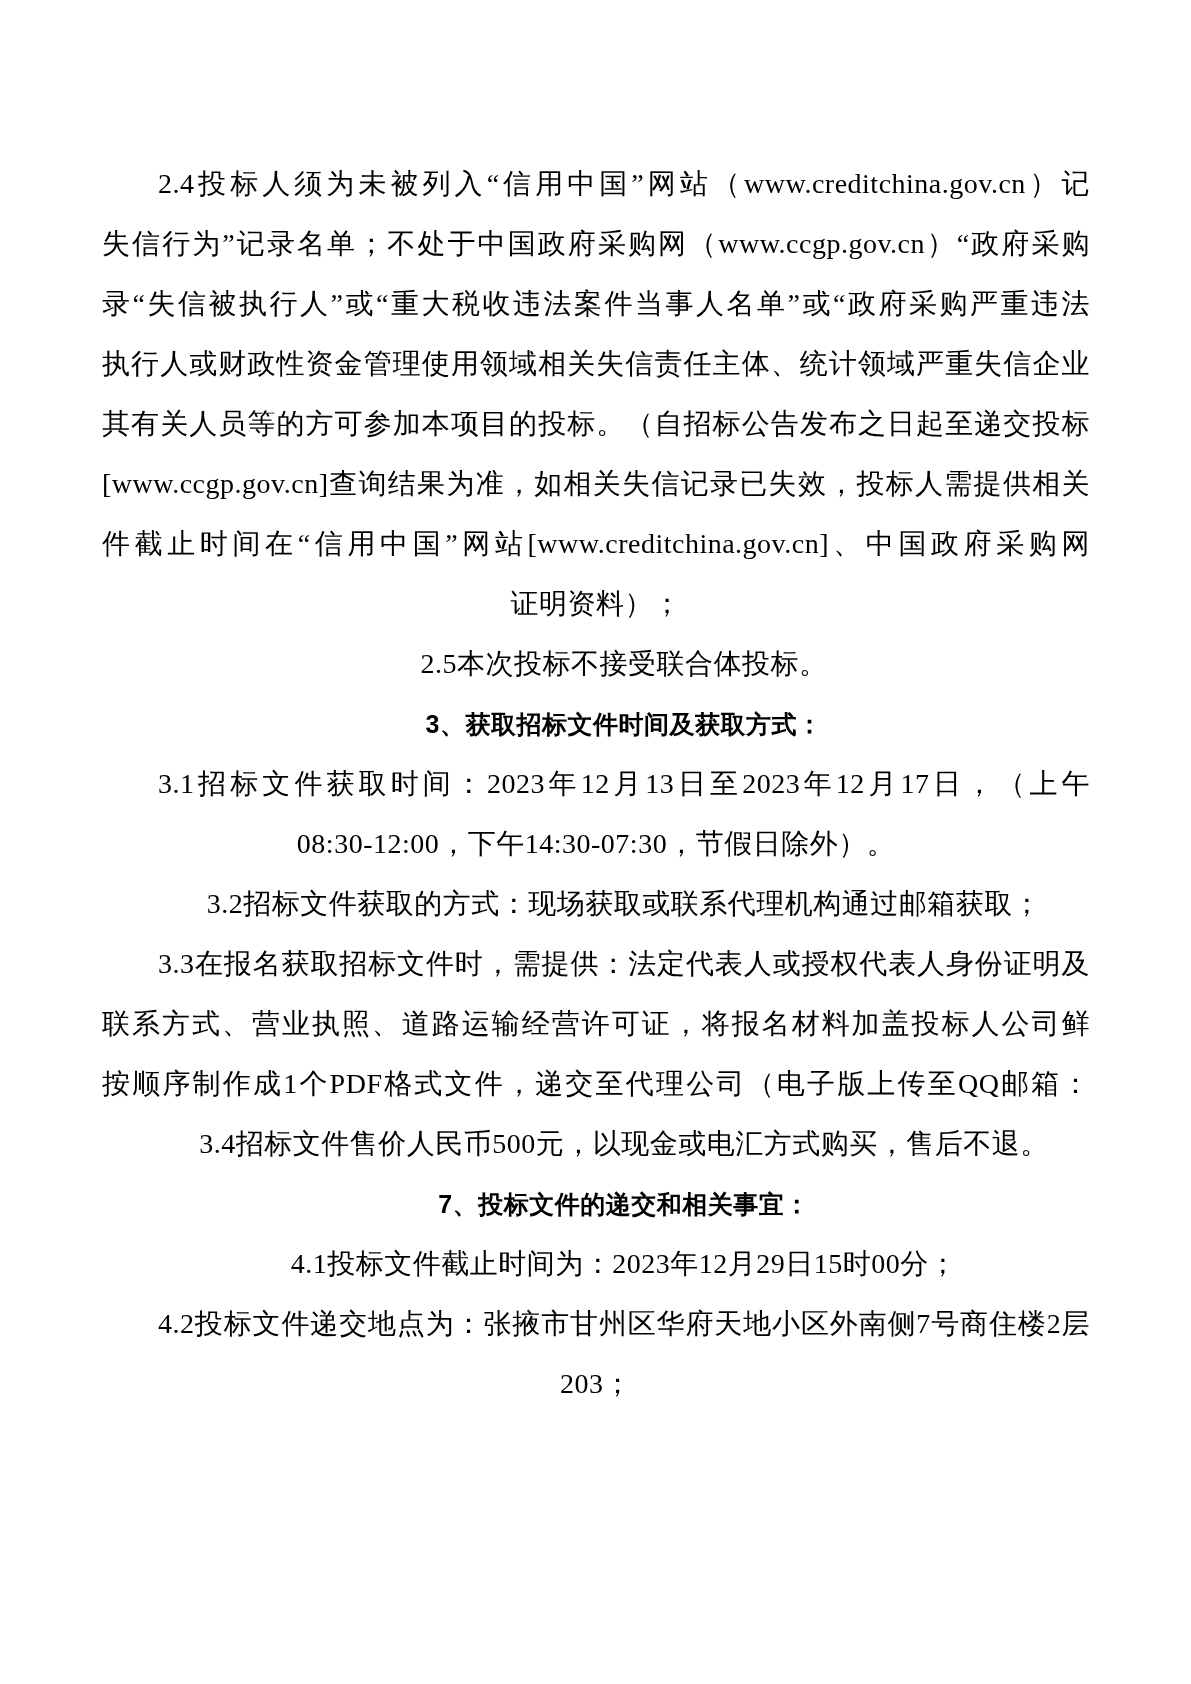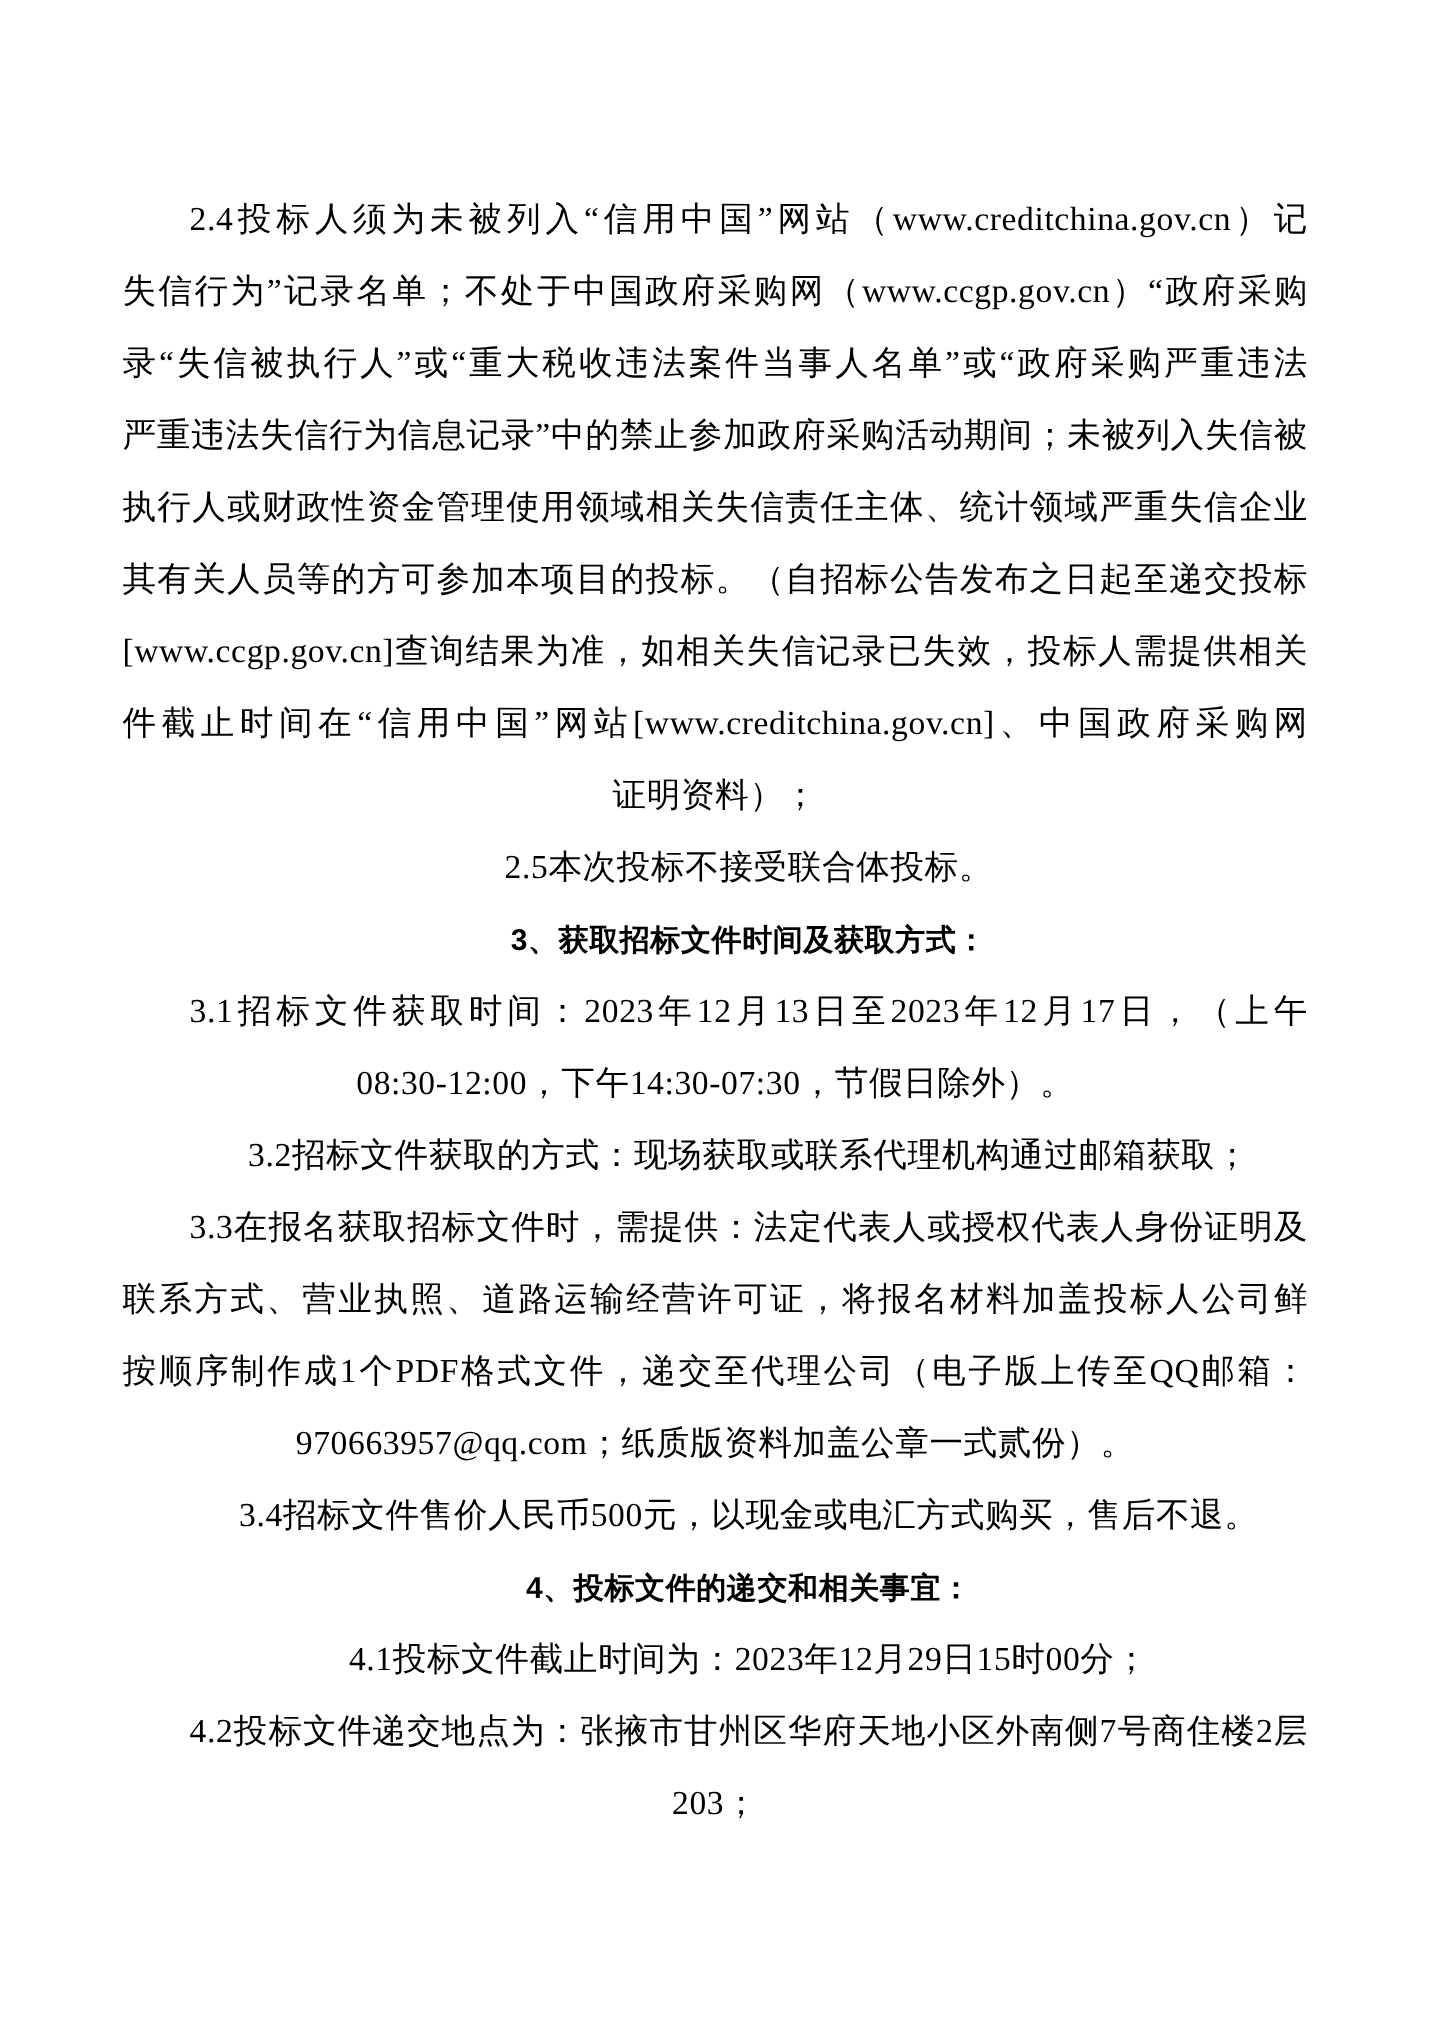--- a/index.html
+++ b/index.html
@@ -50,21 +50,20 @@
 </style>
 </head>
 <body>
 
 <div class="page">
   <div class="content" id="doc-content">
       <div class="para body">
         <div class="line first justify">2.4投标人须为未被列入“信用中国”网站（www.creditchina.gov.cn）记</div>
         <div class="line justify">失信行为”记录名单；不处于中国政府采购网（www.ccgp.gov.cn）“政府采购</div>
         <div class="line justify">录“失信被执行人”或“重大税收违法案件当事人名单”或“政府采购严重违法</div>
-        <div class="line justify">严重违法失信行为信息记录”中的禁止参加政府采购活动期间；未被列入失信被</div>
         <div class="line justify">执行人或财政性资金管理使用领域相关失信责任主体、统计领域严重失信企业及</div>
         <div class="line justify">其有关人员等的方可参加本项目的投标。（自招标公告发布之日起至递交投标文</div>
         <div class="line justify">[www.ccgp.gov.cn]查询结果为准，如相关失信记录已失效，投标人需提供相关</div>
         <div class="line justify">件截止时间在“信用中国”网站[www.creditchina.gov.cn]、中国政府采购网</div>
         <div class="line">证明资料）；</div>
       </div>
       <div class="para body">
         <div class="line first">2.5本次投标不接受联合体投标。</div>
       </div>
       <div class="para heading">
@@ -74,27 +73,26 @@
         <div class="line first justify">3.1招标文件获取时间：2023年12月13日至2023年12月17日，（上午</div>
         <div class="line">08:30-12:00，下午14:30-07:30，节假日除外）。</div>
       </div>
       <div class="para body">
         <div class="line first">3.2招标文件获取的方式：现场获取或联系代理机构通过邮箱获取；</div>
       </div>
       <div class="para body">
         <div class="line first justify">3.3在报名获取招标文件时，需提供：法定代表人或授权代表人身份证明及</div>
         <div class="line justify">联系方式、营业执照、道路运输经营许可证，将报名材料加盖投标人公司鲜章，</div>
         <div class="line justify">按顺序制作成1个PDF格式文件，递交至代理公司（电子版上传至QQ邮箱：</div>
-        <div class="line">970663957@qq.com；纸质版资料加盖公章一式贰份）。</div>
       </div>
       <div class="para body">
         <div class="line first">3.4招标文件售价人民币500元，以现金或电汇方式购买，售后不退。</div>
       </div>
       <div class="para heading">
-        <div class="line first">4、投标文件的递交和相关事宜：</div>
+        <div class="line first">7、投标文件的递交和相关事宜：</div>
       </div>
       <div class="para body">
         <div class="line first">4.1投标文件截止时间为：2023年12月29日15时00分；</div>
       </div>
       <div class="para body">
         <div class="line first justify">4.2投标文件递交地点为：张掖市甘州区华府天地小区外南侧7号商住楼2层</div>
         <div class="line">203；</div>
       </div>
     </div>
 </div>

